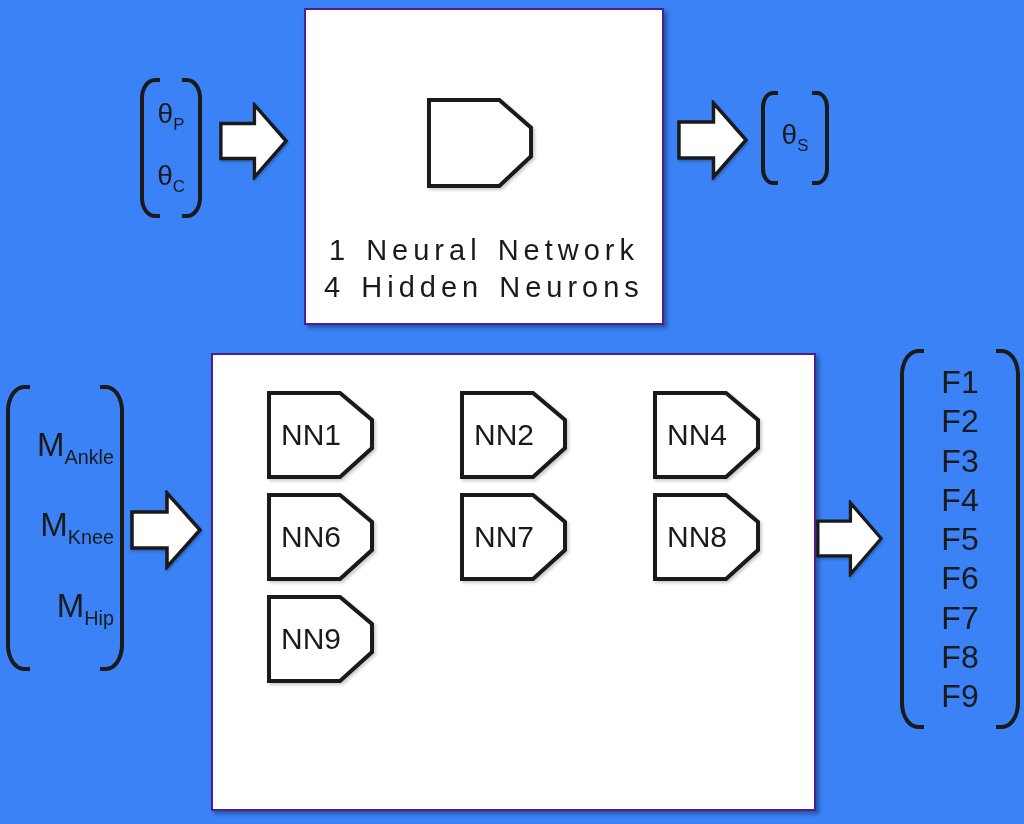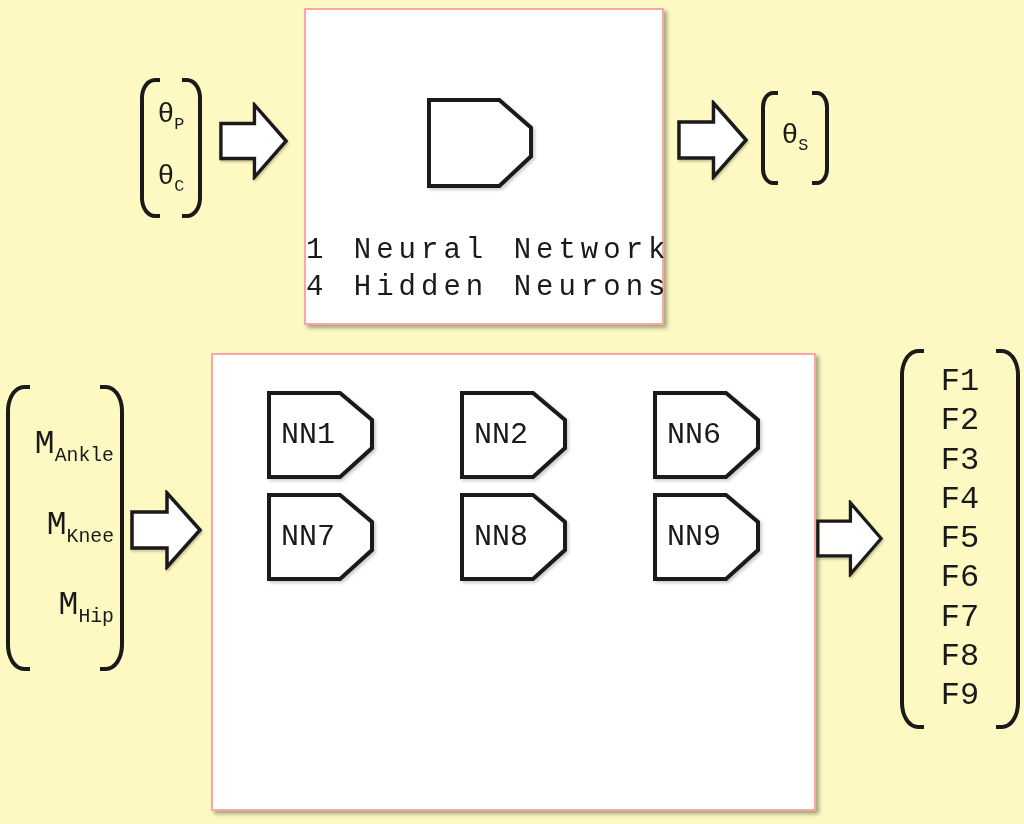--- a/index.html
+++ b/index.html
@@ -1,20 +1,20 @@
 <!DOCTYPE html>
 <html><head>
 <meta charset="utf-8">
 <style>
   html,body{margin:0;padding:0;background:#ffffff;}
   .figure{
     position:relative;
     width:1024px;height:824px;
-    background:#fef9c3;
-    font-family:Liberation Mono, monospace;
+    background:#3b82f6;
+    font-family:Liberation Sans, sans-serif;
     color:#1a1a1a;
     overflow:hidden;
   }
   
   .vec{position:absolute;}
   .bracket{
     position:absolute;top:0;bottom:0;width:16px;
     border:4px solid #1a1a1a;
   }
   .bracket.left{left:0;border-right:none;border-radius:15px 0 0 15px / 20px 0 0 20px;}
@@ -46,21 +46,21 @@
   
   .arrow{position:absolute;}
   .arrow svg{display:block;width:100%;height:100%;filter:drop-shadow(1.5px 2px 1px rgba(0,0,0,0.22));}
   .a1{left:219px;top:102px;width:69px;height:78px;}
   .a2{left:677px;top:100px;width:71px;height:80px;}
   .a3{left:130px;top:490px;width:72px;height:80px;}
   .a4{left:816px;top:500px;width:67px;height:77px;}
   
   .net-box{
     position:absolute;background:#ffffff;
-    border:2px solid #fca5a5;
+    border:2px solid #4c1d95;
     box-shadow:3px 3px 4px rgba(0,0,0,0.35);
   }
   .box-top{left:304px;top:8px;width:356px;height:313px;}
   .box-bottom{left:211px;top:353px;width:601px;height:454px;}
   .pent{position:absolute;filter:drop-shadow(2px 2px 1.5px rgba(0,0,0,0.2));}
   .pent svg{display:block;width:100%;height:100%;}
   .pent-top{left:121px;top:88px;width:106px;height:90px;}
   .caption{
     position:absolute;left:0;right:0;text-align:center;
     font-size:29px;line-height:37px;letter-spacing:5px;word-spacing:3px;
@@ -164,20 +164,28 @@
             </svg>
           </div>
         <span class="nn-label">NN2</span>
       </div>
       <div class="nn-cell">
         <div class="pent">
             <svg viewBox="0 0 107 88" preserveAspectRatio="none">
               <polygon points="2,2 73,2 105,29 105,57 73,86 2,86" fill="#ffffff" stroke="#1a1a1a" stroke-width="4" stroke-linejoin="miter"></polygon>
             </svg>
           </div>
+        <span class="nn-label">NN4</span>
+      </div>
+      <div class="nn-cell">
+        <div class="pent">
+            <svg viewBox="0 0 107 88" preserveAspectRatio="none">
+              <polygon points="2,2 73,2 105,29 105,57 73,86 2,86" fill="#ffffff" stroke="#1a1a1a" stroke-width="4" stroke-linejoin="miter"></polygon>
+            </svg>
+          </div>
         <span class="nn-label">NN6</span>
       </div>
       <div class="nn-cell">
         <div class="pent">
             <svg viewBox="0 0 107 88" preserveAspectRatio="none">
               <polygon points="2,2 73,2 105,29 105,57 73,86 2,86" fill="#ffffff" stroke="#1a1a1a" stroke-width="4" stroke-linejoin="miter"></polygon>
             </svg>
           </div>
         <span class="nn-label">NN7</span>
       </div>

